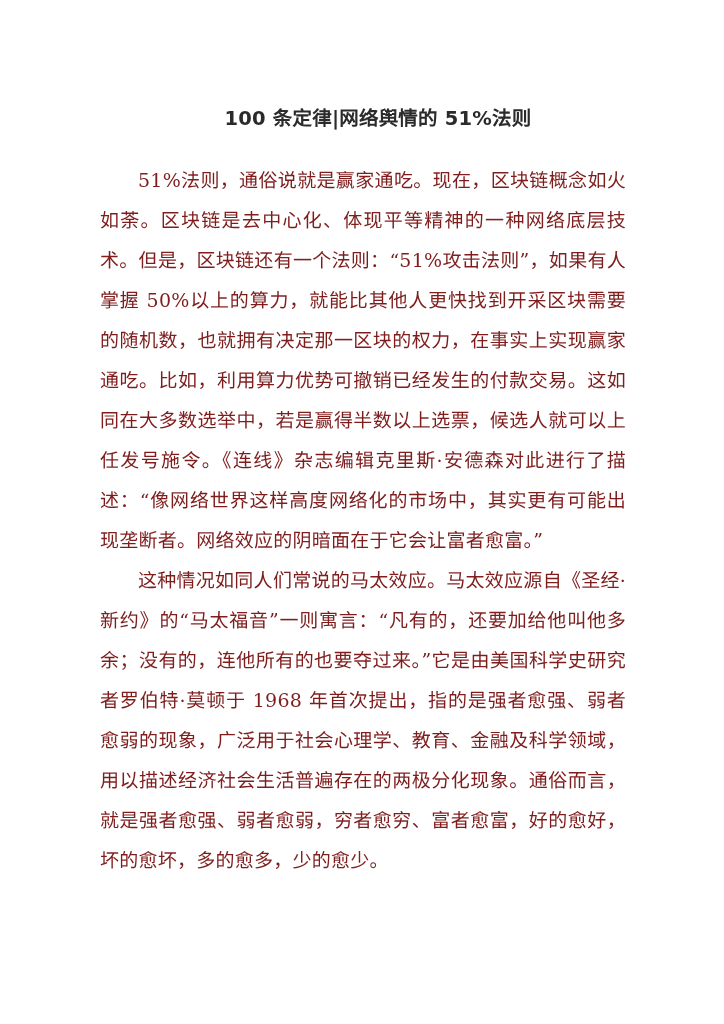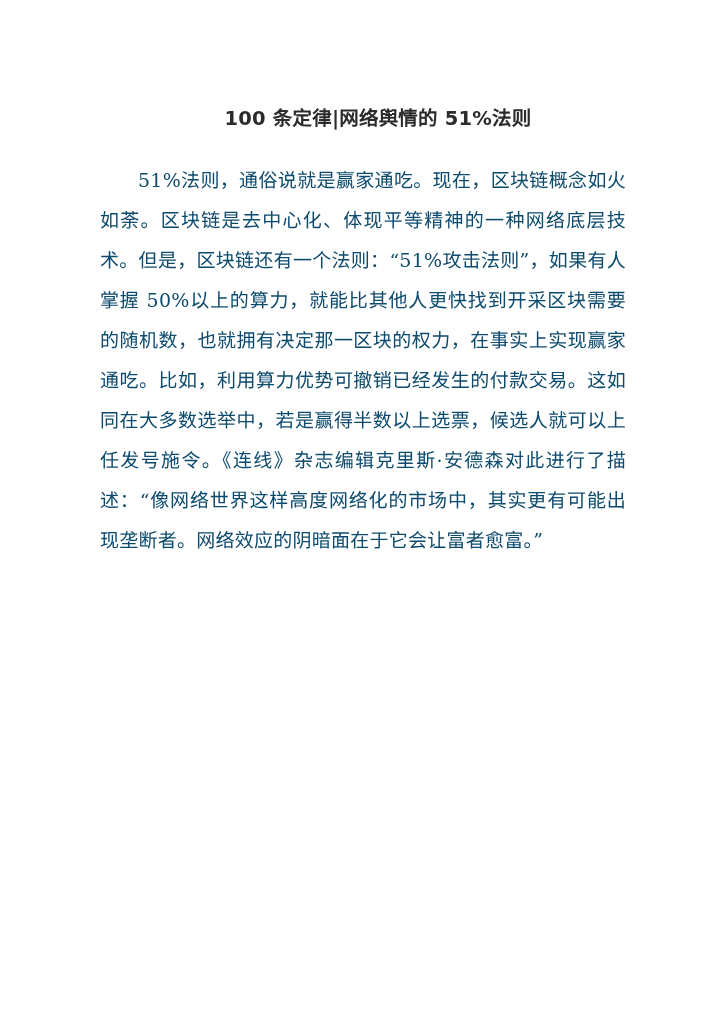--- a/index.html
+++ b/index.html
@@ -40,21 +40,21 @@
     position: absolute;
     left: 100px;
     top: 160px;
     width: 526px;
   }
 
   .para {
     font-family: "DejaVu Serif", "Liberation Serif", serif;
     font-size: 19px;
     line-height: 40px;
-    color: #0c4a6e;
+    color: #7f1d1d;
     text-align: justify;
     text-justify: inter-character;
     text-indent: 2em;
     margin: 0;
     letter-spacing: 0.25px;
     word-break: break-all;
     -webkit-font-smoothing: antialiased;
   }
 
   .para + .para {
@@ -70,17 +70,18 @@
 <body>
 
 <div class="page">
 
   <h1 class="doc-title">100 条定律|网络舆情的 51%法则</h1>
 
   <div class="body-col">
 
     <p class="para">51%法则，通俗说就是赢家通吃。现在，区块链概念如火如荼。区块链是去中心化、体现平等精神的一种网络底层技术。但是，区块链还有一个法则：“51%攻击法则”，如果有人掌握 50%以上的算力，就能比其他人更快找到开采区块需要的随机数，也就拥有决定那一区块的权力，在事实上实现赢家通吃。比如，利用算力优势可撤销已经发生的付款交易。这如同在大多数选举中，若是赢得半数以上选票，候选人就可以上任发号施令。《连线》杂志编辑克里斯·安德森对此进行了描述：“像网络世界这样高度网络化的市场中，其实更有可能出现垄断者。网络效应的阴暗面在于它会让富者愈富。”</p>
 
+    <p class="para">这种情况如同人们常说的马太效应。马太效应源自《圣经·新约》的“马太福音”一则寓言：“凡有的，还要加给他叫他多余；没有的，连他所有的也要夺过来。”它是由美国科学史研究者罗伯特·莫顿于 1968 年首次提出，指的是强者愈强、弱者愈弱的现象，广泛用于社会心理学、教育、金融及科学领域，用以描述经济社会生活普遍存在的两极分化现象。通俗而言，就是强者愈强、弱者愈弱，穷者愈穷、富者愈富，好的愈好，坏的愈坏，多的愈多，少的愈少。</p>
 
 
   </div>
 
 </div>
 
 </body></html>

